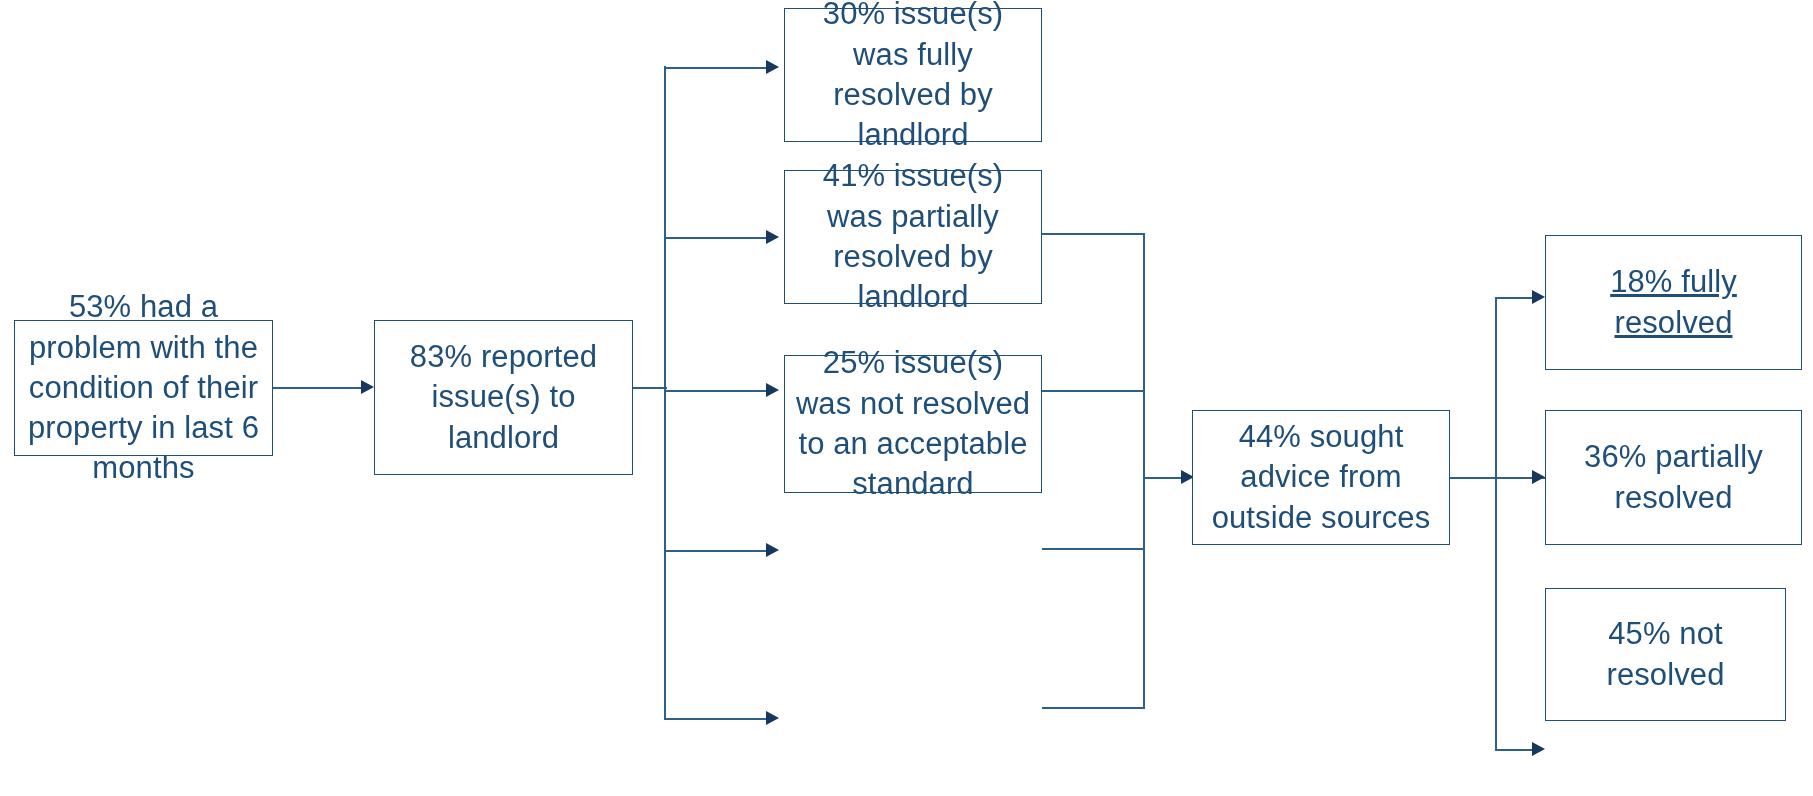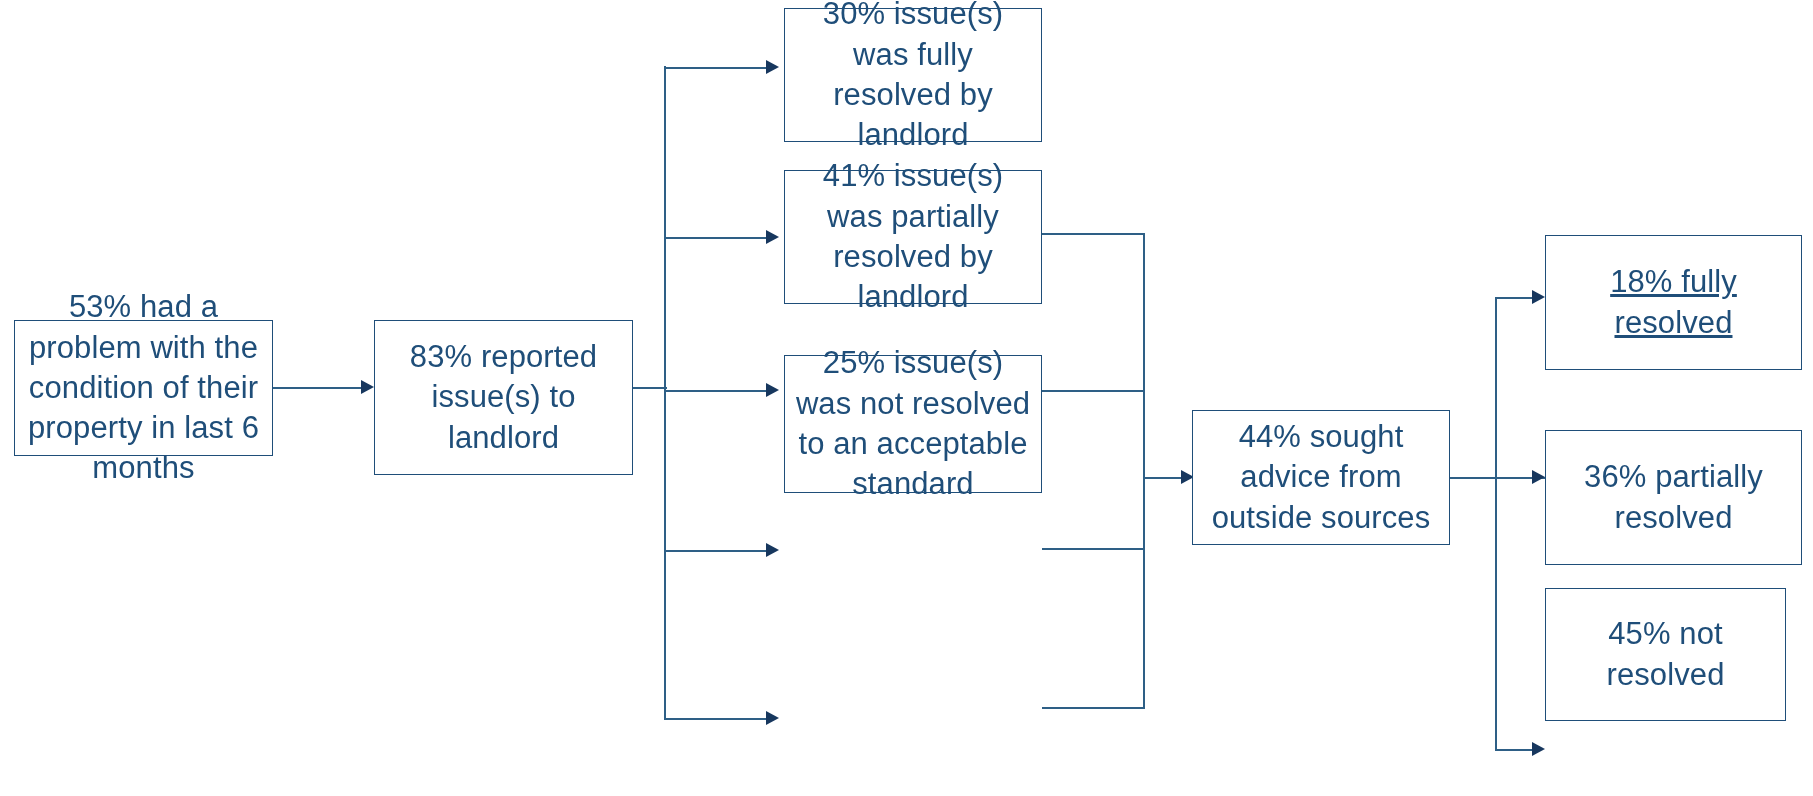--- a/index.html
+++ b/index.html
@@ -122,21 +122,21 @@
 
 
   <div class="node" style="left:1192px; top:410px; width:258px; height:135px;">
     <span>44% sought advice from outside sources</span>
   </div>
 
   <div class="node" style="left:1545px; top:235px; width:257px; height:135px;text-decoration:underline;">
     <span>18% fully resolved</span>
   </div>
 
-  <div class="node" style="left:1545px; top:410px; width:257px; height:135px;margin-top:20px;">
+  <div class="node" style="left:1545px; top:410px; width:257px; height:135px;">
     <span>36% partially resolved</span>
   </div>
 
   <div class="node" style="left:1545px; top:588px; width:241px; height:133px;">
     <span>45% not resolved</span>
   </div>
 
 </div>
 
 </body></html>

